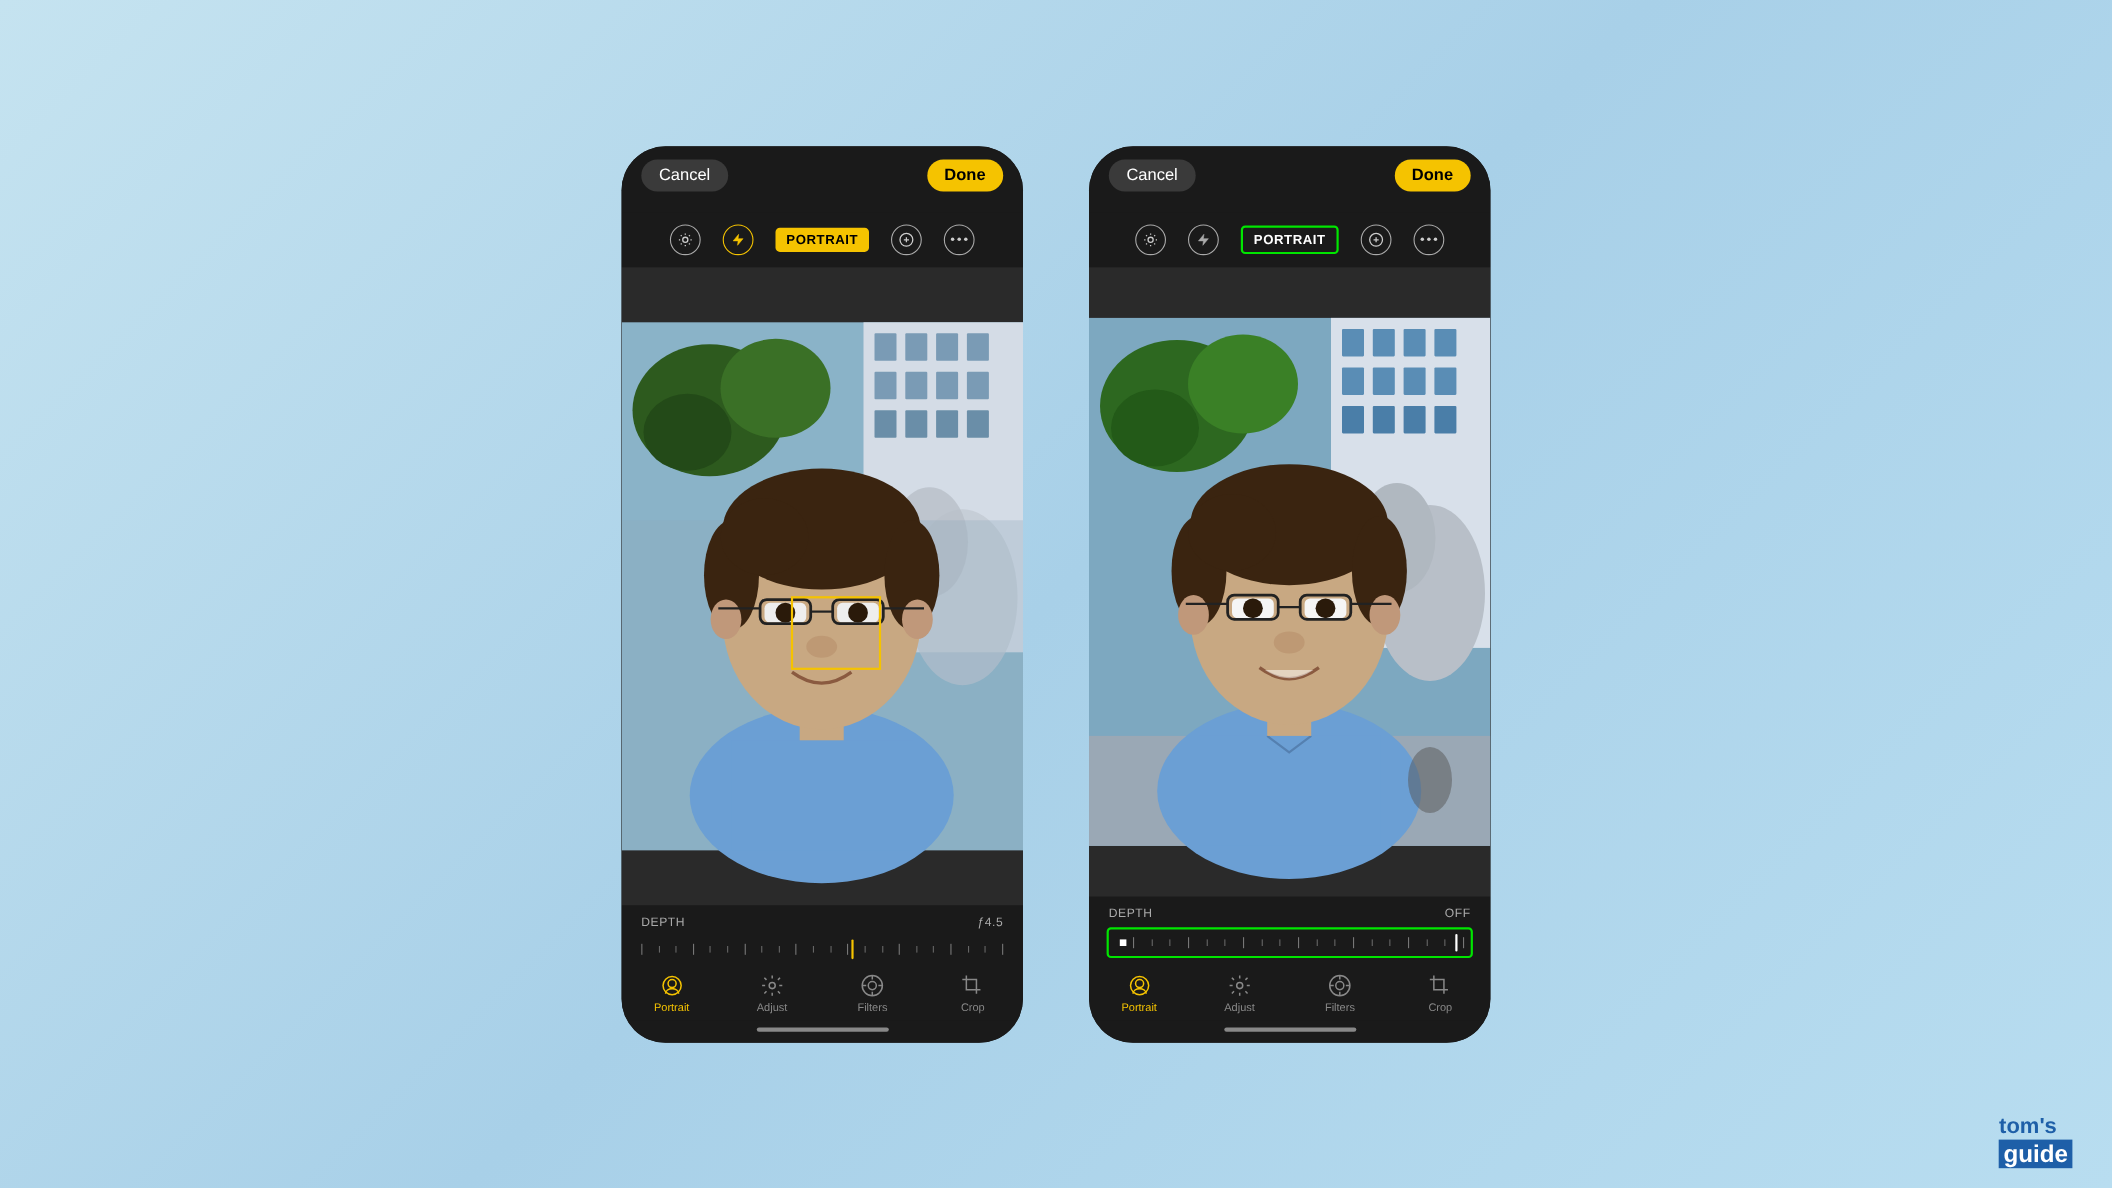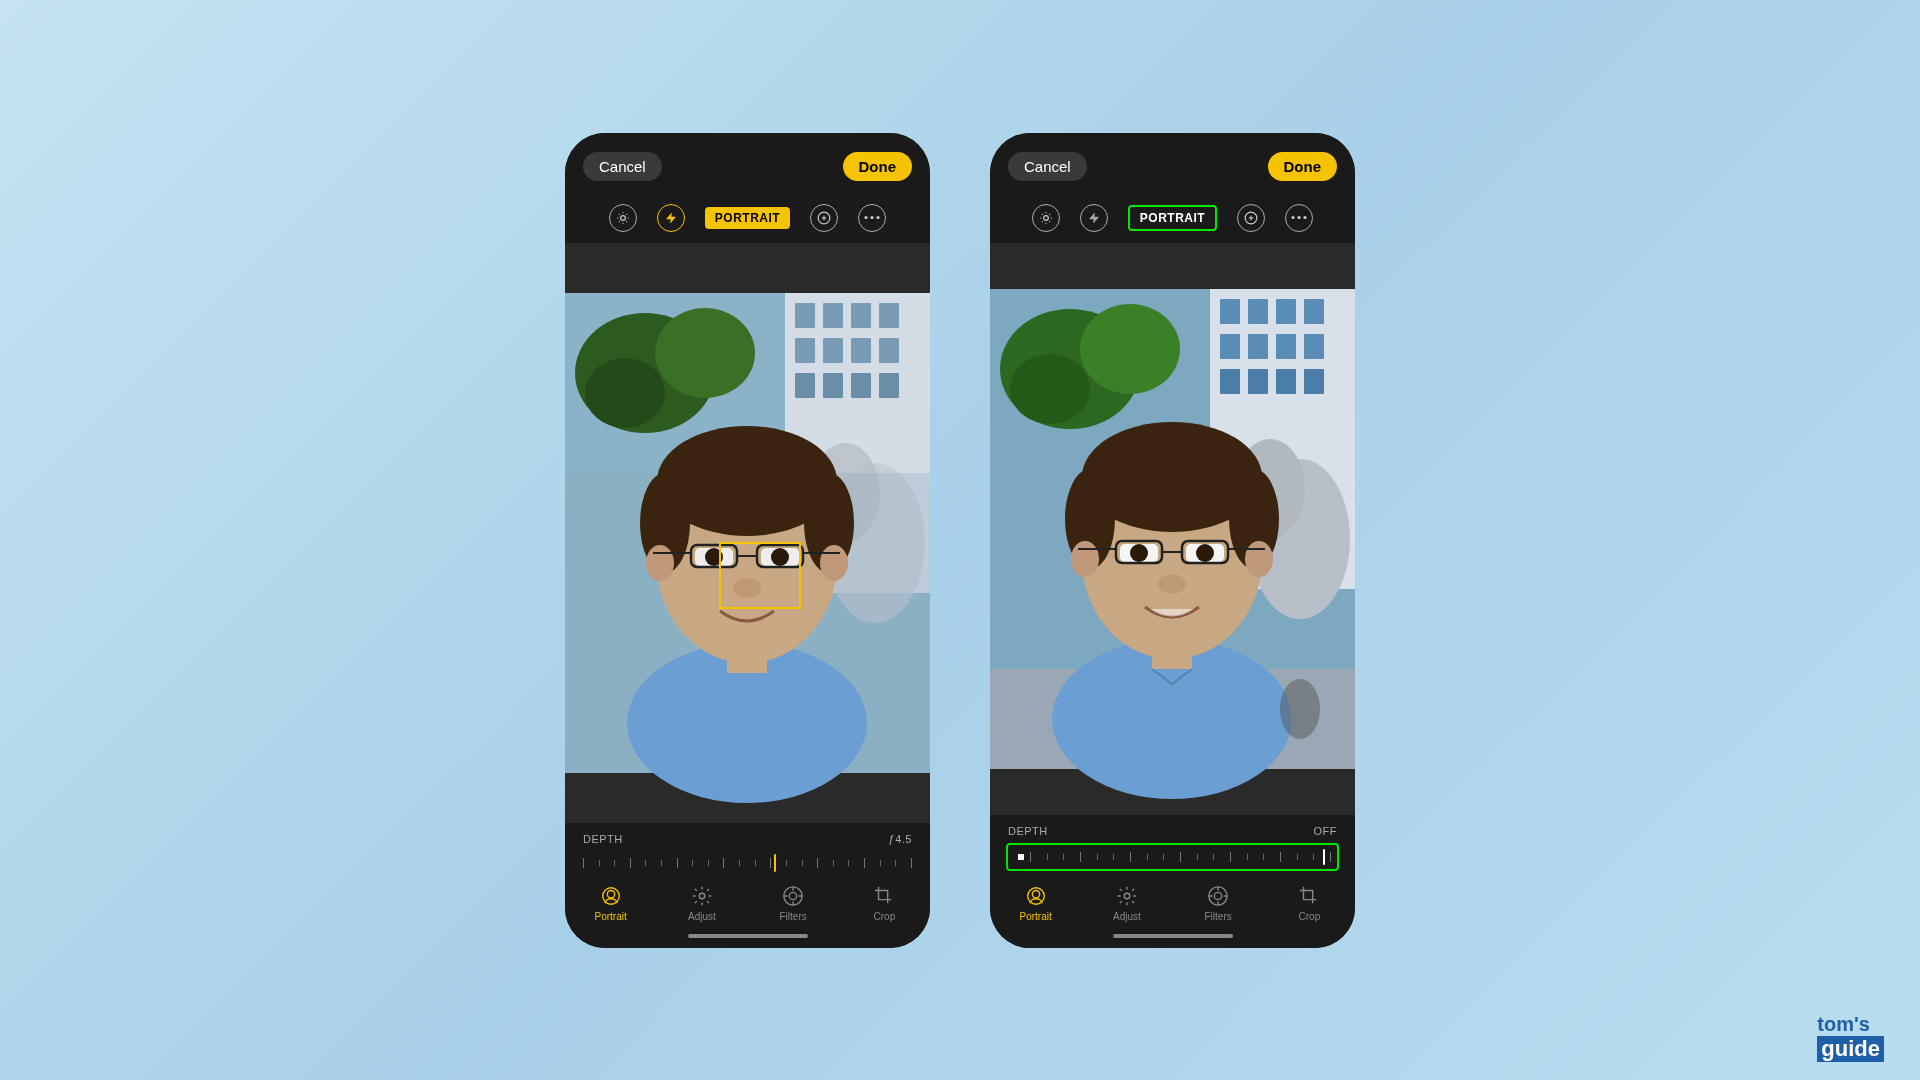--- a/index.html
+++ b/index.html
@@ -34,21 +34,21 @@
       overflow: hidden;
       display: flex;
       flex-direction: column;
       position: relative;
     }
 
     
     .top-bar {
       background: #1a1a1a;
       display: flex;
-      align-items: flex-end;
+      align-items: flex-start;
       justify-content: space-between;
       padding: 12px 18px;
       height: 60px;
       flex-shrink: 0;
     }
 
     .btn-cancel {
       background: #3a3a3a;
       color: #fff;
       border: none;

